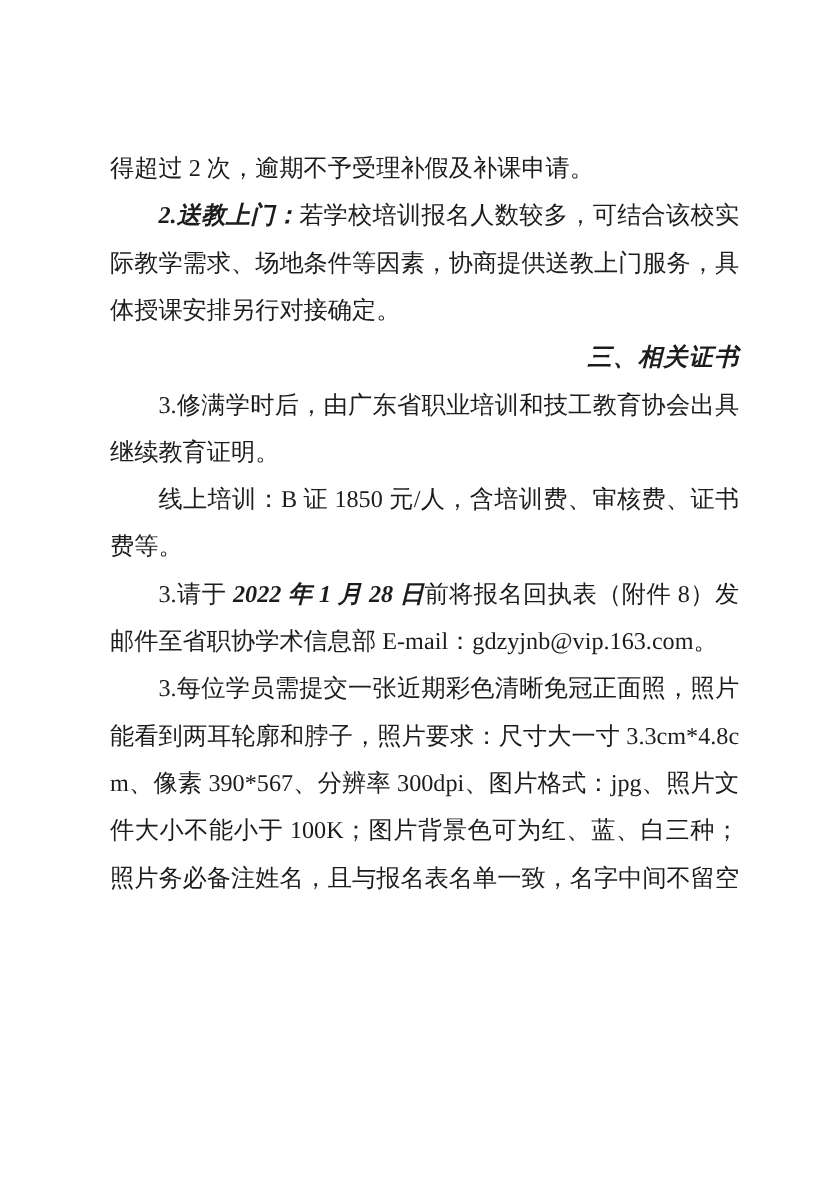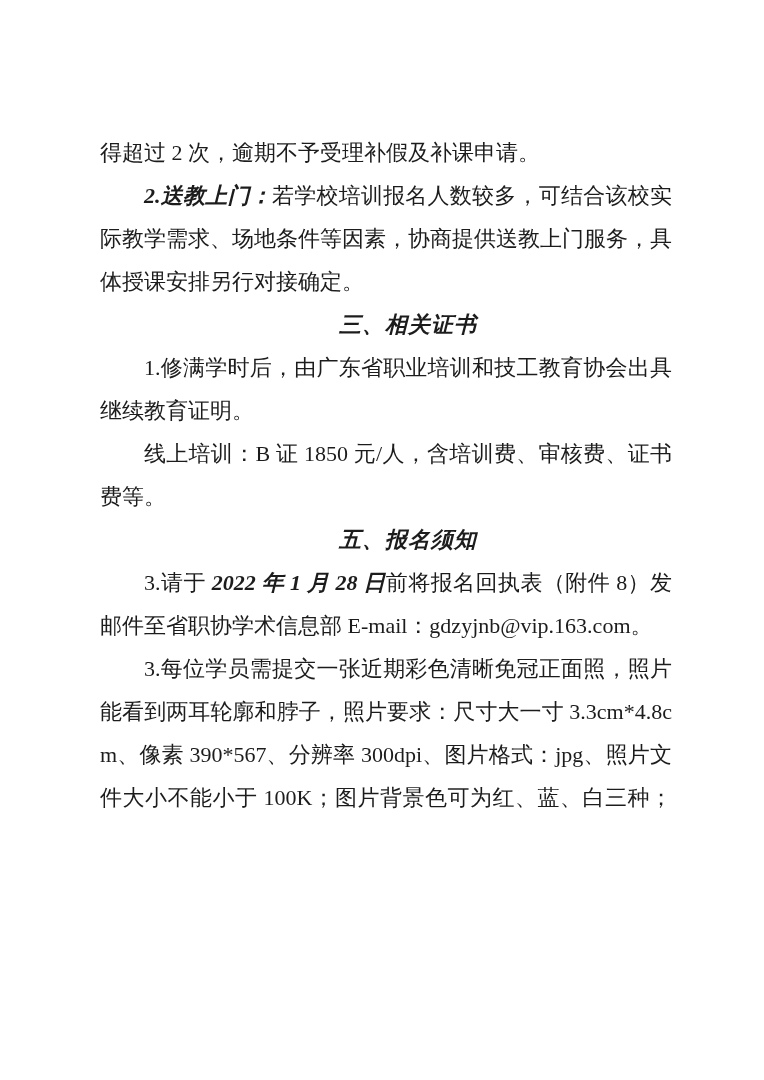--- a/index.html
+++ b/index.html
@@ -29,21 +29,21 @@
     text-align: justify;
     text-justify: inter-ideograph;
     word-break: break-all;
   }
   .content p.indent {
     text-indent: 44px;
   }
   .content p.heading {
     font-family: "Liberation Sans", "DejaVu Sans", sans-serif;
     font-weight: bold;
-    text-align: center;
+    text-align: right;
     letter-spacing: 1px;
   }
   .bold {
     font-weight: bold;
     font-style: italic;
   }
   .footer {
     position: absolute;
     top: 995px;
     left: 0;
@@ -55,20 +55,19 @@
   }
 </style>
 </head>
 <body>
 
 <div class="page">
   <div class="content">
       <p class="body"><span>得超过 2 次，逾期不予受理补假及补课申请。</span></p>
       <p class="body indent"><span class="bold">2.送教上门：</span><span>若学校培训报名人数较多，可结合该校实际教学需求、场地条件等因素，协商提供送教上门服务，具体授课安排另行对接确定。</span></p>
       <p class="heading indent"><span class="bold">三、相关证书</span></p>
-      <p class="body indent"><span>1.修满学时后，由广东省职业培训和技工教育协会出具继续教育证明。</span></p>
+      <p class="body indent"><span>3.修满学时后，由广东省职业培训和技工教育协会出具继续教育证明。</span></p>
       <p class="body indent"><span>线上培训：B 证 1850 元/人，含培训费、审核费、证书费等。</span></p>
-      <p class="heading indent"><span class="bold">五、报名须知</span></p>
       <p class="body indent"><span>3.请于 </span><span class="bold">2022 年 1 月 28 日</span><span>前将报名回执表（附件 8）发邮件至省职协学术信息部 E-mail：gdzyjnb@vip.163.com。</span></p>
       <p class="body indent"><span>3.每位学员需提交一张近期彩色清晰免冠正面照，照片能看到两耳轮廓和脖子，照片要求：尺寸大一寸 3.3cm*4.8cm、像素 390*567、分辨率 300dpi、图片格式：jpg、照片文件大小不能小于 100K；图片背景色可为红、蓝、白三种；照片务必备注姓名，且与报名表名单一致，名字中间不留空格。</span></p>
     </div>
   <div class="footer">-3-</div>
 </div>
 
 </body></html>

